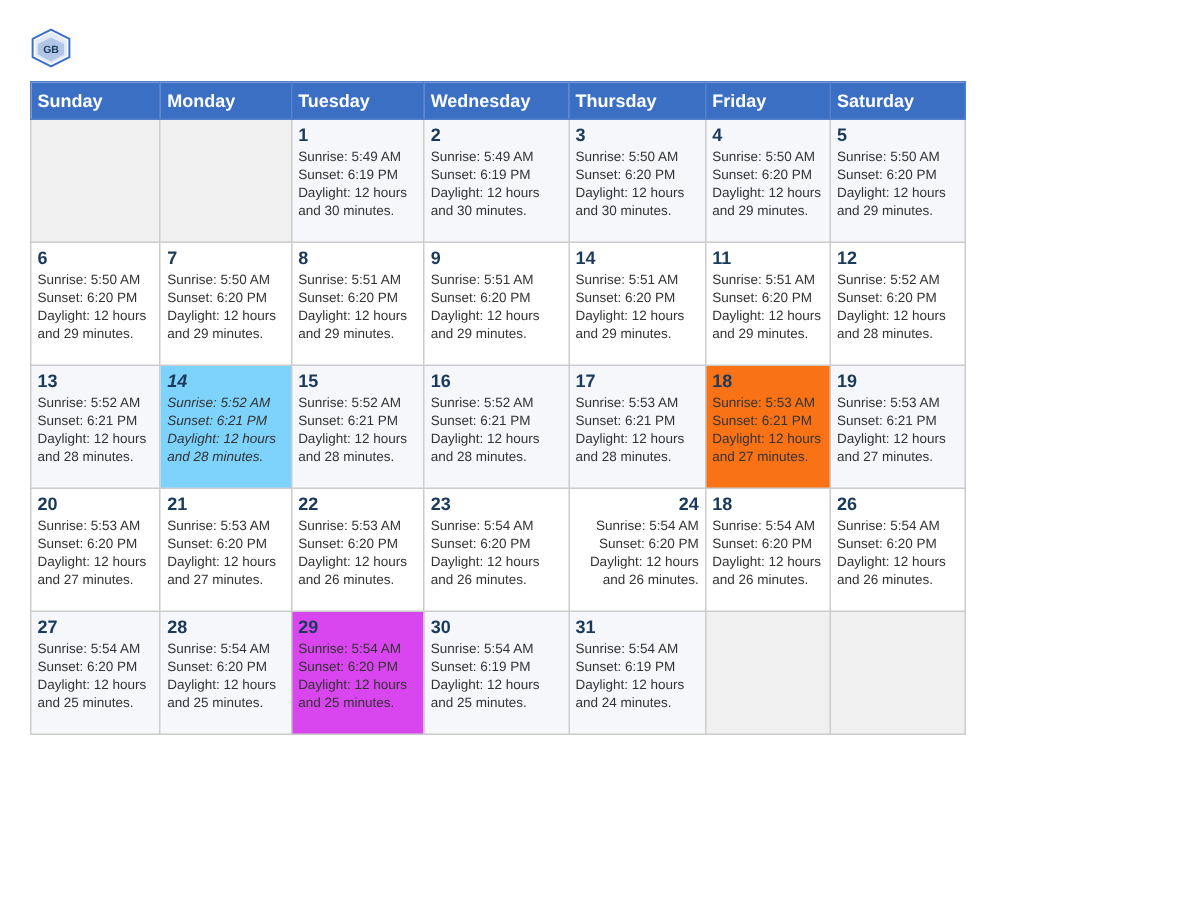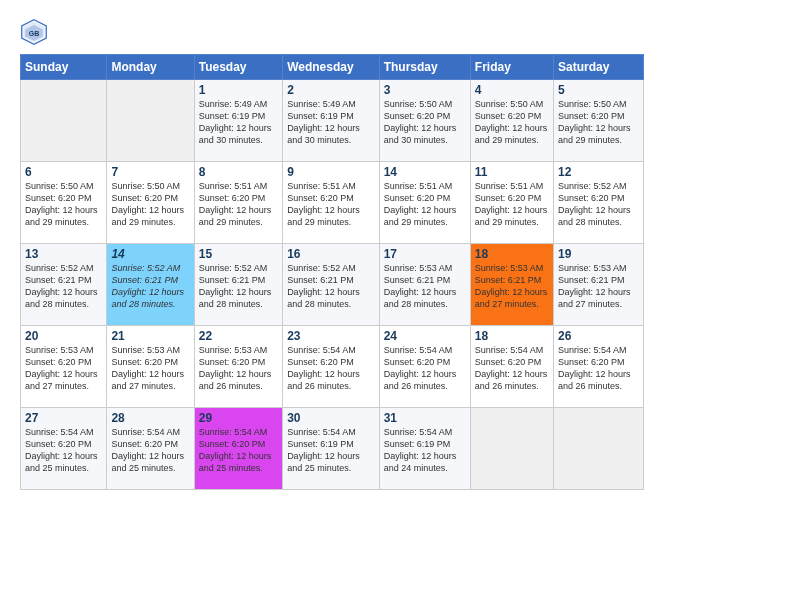--- a/index.html
+++ b/index.html
@@ -295,21 +295,21 @@
 Daylight: 12 hours
 and 26 minutes.</div>
           </td>
           <td style="background: rgb(255, 255, 255);">
             <span class="day-num">23</span>
             <div class="day-info">Sunrise: 5:54 AM
 Sunset: 6:20 PM
 Daylight: 12 hours
 and 26 minutes.</div>
           </td>
-          <td style="background: rgb(255, 255, 255);">
+          <td style="background: rgb(255, 255, 255); text-align: right;">
             <span class="day-num">24</span>
             <div class="day-info">Sunrise: 5:54 AM
 Sunset: 6:20 PM
 Daylight: 12 hours
 and 26 minutes.</div>
           </td>
           <td style="background: rgb(255, 255, 255);">
             <span class="day-num">18</span>
             <div class="day-info">Sunrise: 5:54 AM
 Sunset: 6:20 PM

